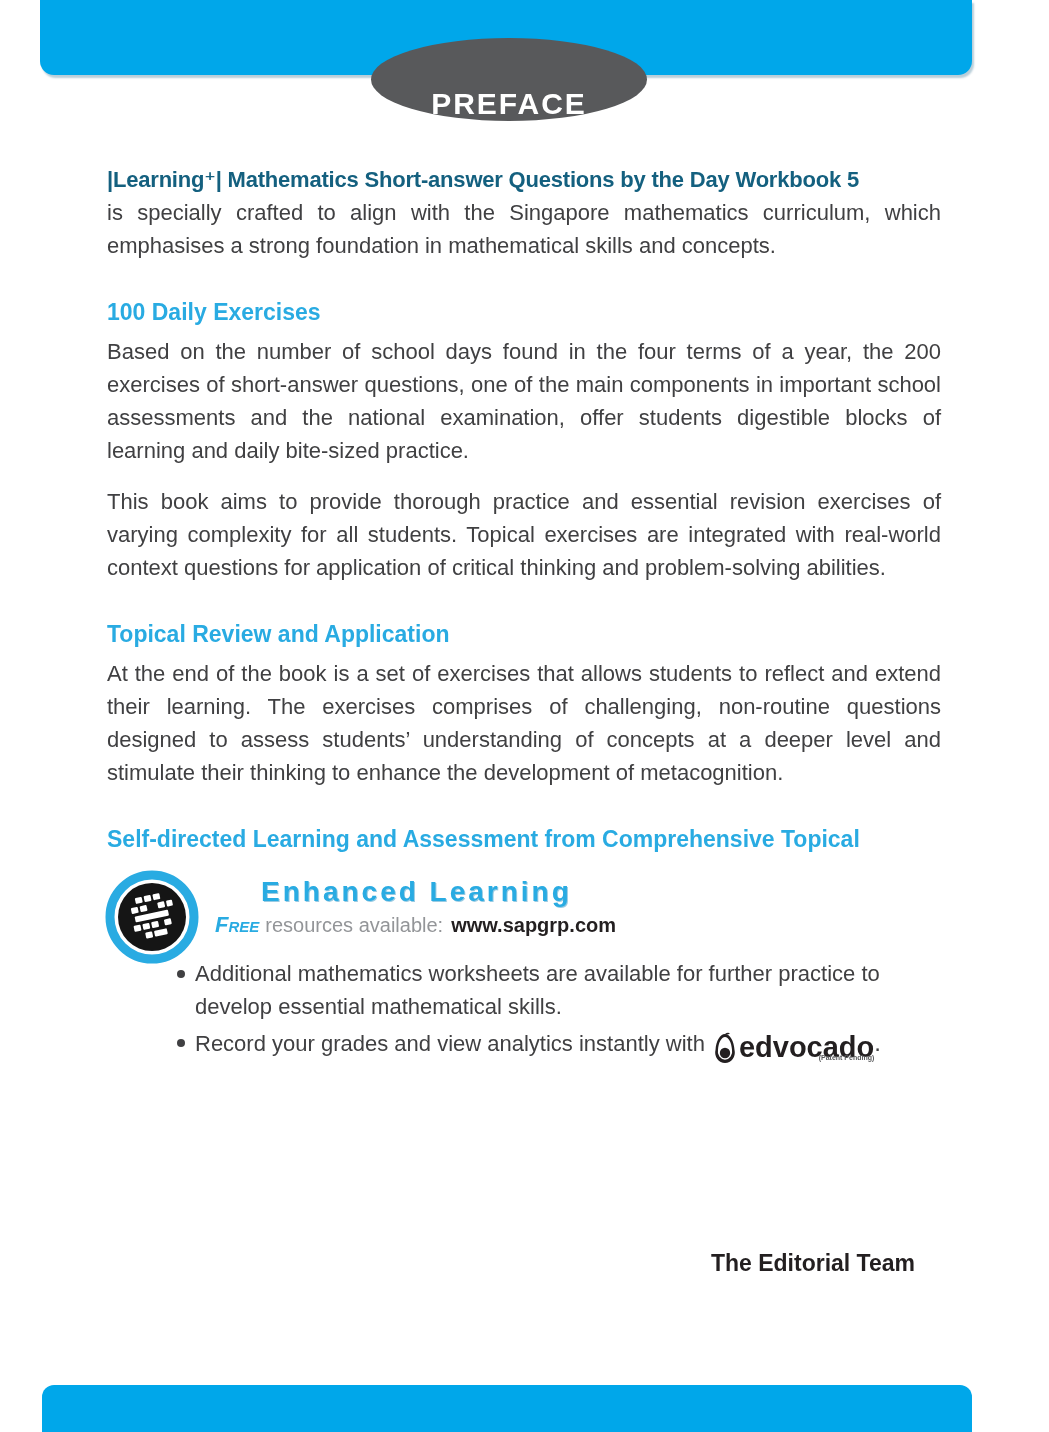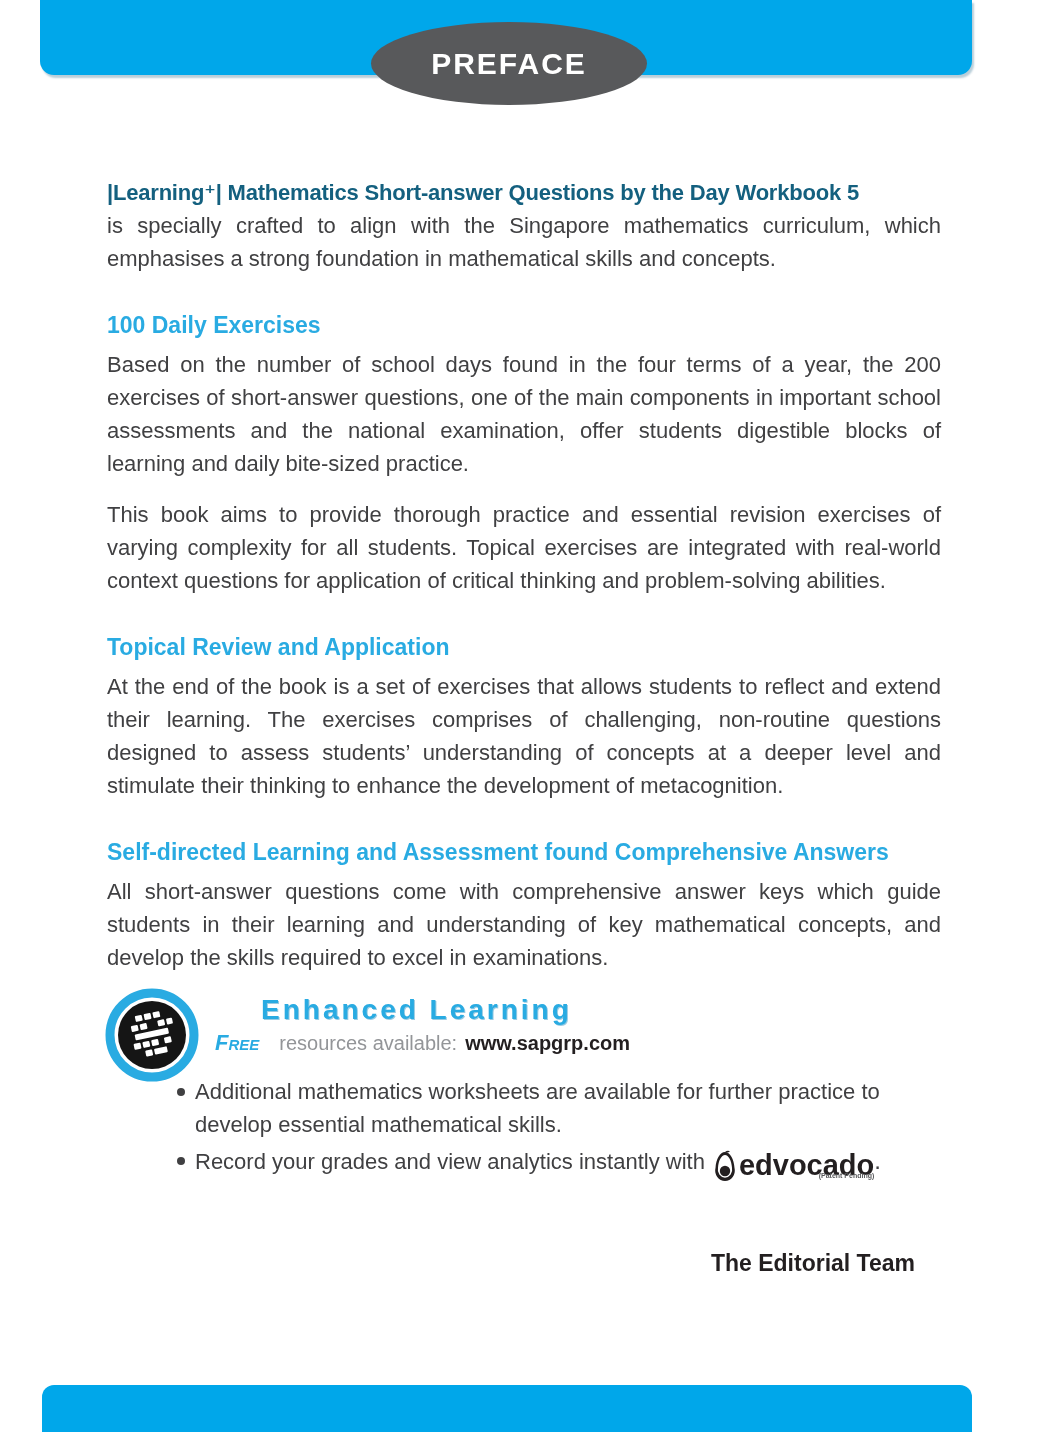--- a/index.html
+++ b/index.html
@@ -13,30 +13,30 @@
     position:absolute; top:0; left:40px; width:932px; height:75px;
     background:var(--accent-blue); border-radius:0 0 14px 14px;
     box-shadow:2px 3px 2px rgba(0,80,120,.28);
   }
   .bottom-bar {
     position:absolute; top:1385px; left:42px; width:930px; height:47px;
     background:var(--accent-blue); border-radius:12px 12px 0 0;
   }
   
   .preface-ellipse {
-    position:absolute; top:22px; left:371px; width:276px; height:83px;
+    position:absolute; top:38px; left:371px; width:276px; height:83px;
     background:var(--ellipse-gray); border-radius:50%;
-    display:flex; align-items:center; justify-content:center;
+    display:flex; align-items:flex-end; justify-content:center;
   }
   .preface-label {
     color:#ffffff; font-weight:bold; font-size:30px; letter-spacing:2px;
   }
   
   .content {
-    position:absolute; top:176px; left:107px; width:834px;
+    position:absolute; top:163px; left:107px; width:834px;
     color:var(--body-text); font-size:22px; line-height:33px;
   }
   .content p { margin:0 0 18px; text-align:justify; }
   .intro { margin-bottom:16px; }
   .intro-title {
     display:block; color:var(--title-teal); font-weight:bold;
     font-size:22px; white-space:nowrap; letter-spacing:-0.2px;
   }
   section h2 {
     margin:34px 0 6px; font-size:23px; line-height:33px;
@@ -49,21 +49,21 @@
   .el-text { margin-left:108px; padding-top:4px; }
   .el-title {
     color:var(--heading-cyan); font-weight:bold; font-size:28px;
     letter-spacing:3px; line-height:40px;
     text-shadow:1px 1px 0 rgba(30,140,190,.45);
     margin-left:46px;
   }
   .el-sub { font-size:20px; line-height:26px; }
   .el-free {
     color:var(--heading-cyan); font-weight:bold; font-style:italic;
-    font-variant:small-caps; font-size:22px; margin-right:20px;
+    font-variant:small-caps; font-size:22px; margin-right:6px;
   }
   .el-res { color:var(--muted-gray); font-weight:normal; margin-right:8px; }
   .el-url { color:var(--logo-dark); font-weight:bold;text-align:center; }
   
   .bullets { list-style:none; margin:3px 0 0; padding:0 0 0 70px; }
   .bullets li { display:flex; align-items:flex-start; margin-bottom:3px; }
   .dot {
     flex:0 0 auto; width:8px; height:8px; border-radius:50%;
     background:var(--body-text); margin:13px 10px 0 0;
   }
@@ -111,22 +111,21 @@
       <p>Based on the number of school days found in the four terms of a year, the 200 exercises of short-answer questions, one of the main components in important school assessments and the national examination, offer students digestible blocks of learning and daily bite-sized practice.</p>
       <p>This book aims to provide thorough practice and essential revision exercises of varying complexity for all students. Topical exercises are integrated with real-world context questions for application of critical thinking and problem-solving abilities.</p>
     </section>
 
     <section>
       <h2>Topical Review and Application</h2>
       <p>At the end of the book is a set of exercises that allows students to reflect and extend their learning. The exercises comprises of challenging, non-routine questions designed to assess students’ understanding of concepts at a deeper level and stimulate their thinking to enhance the development of metacognition.</p>
     </section>
 
     <section>
-      <h2>Self-directed Learning and Assessment found Comprehensive Answers</h2>
-      <p>All short-answer questions come with comprehensive answer keys which guide students in their learning and understanding of key mathematical concepts, and develop the skills required to excel in examinations.</p>
+      <h2>Self-directed Learning and Assessment from Comprehensive Topical</h2>
     </section>
 
     <div class="el-block">
       <div class="el-icon">
         <svg width="94" height="94" viewBox="0 0 94 94">
           <circle cx="47" cy="47" r="42" fill="#ffffff" stroke="#29abe2" stroke-width="9"></circle>
           <circle cx="47" cy="47" r="34" fill="#151515"></circle>
           <g fill="#ffffff" transform="rotate(-12 47 47)">
             <rect x="34" y="25" width="7" height="6" rx="1"></rect>
               <rect x="43" y="25" width="7" height="6" rx="1"></rect>

